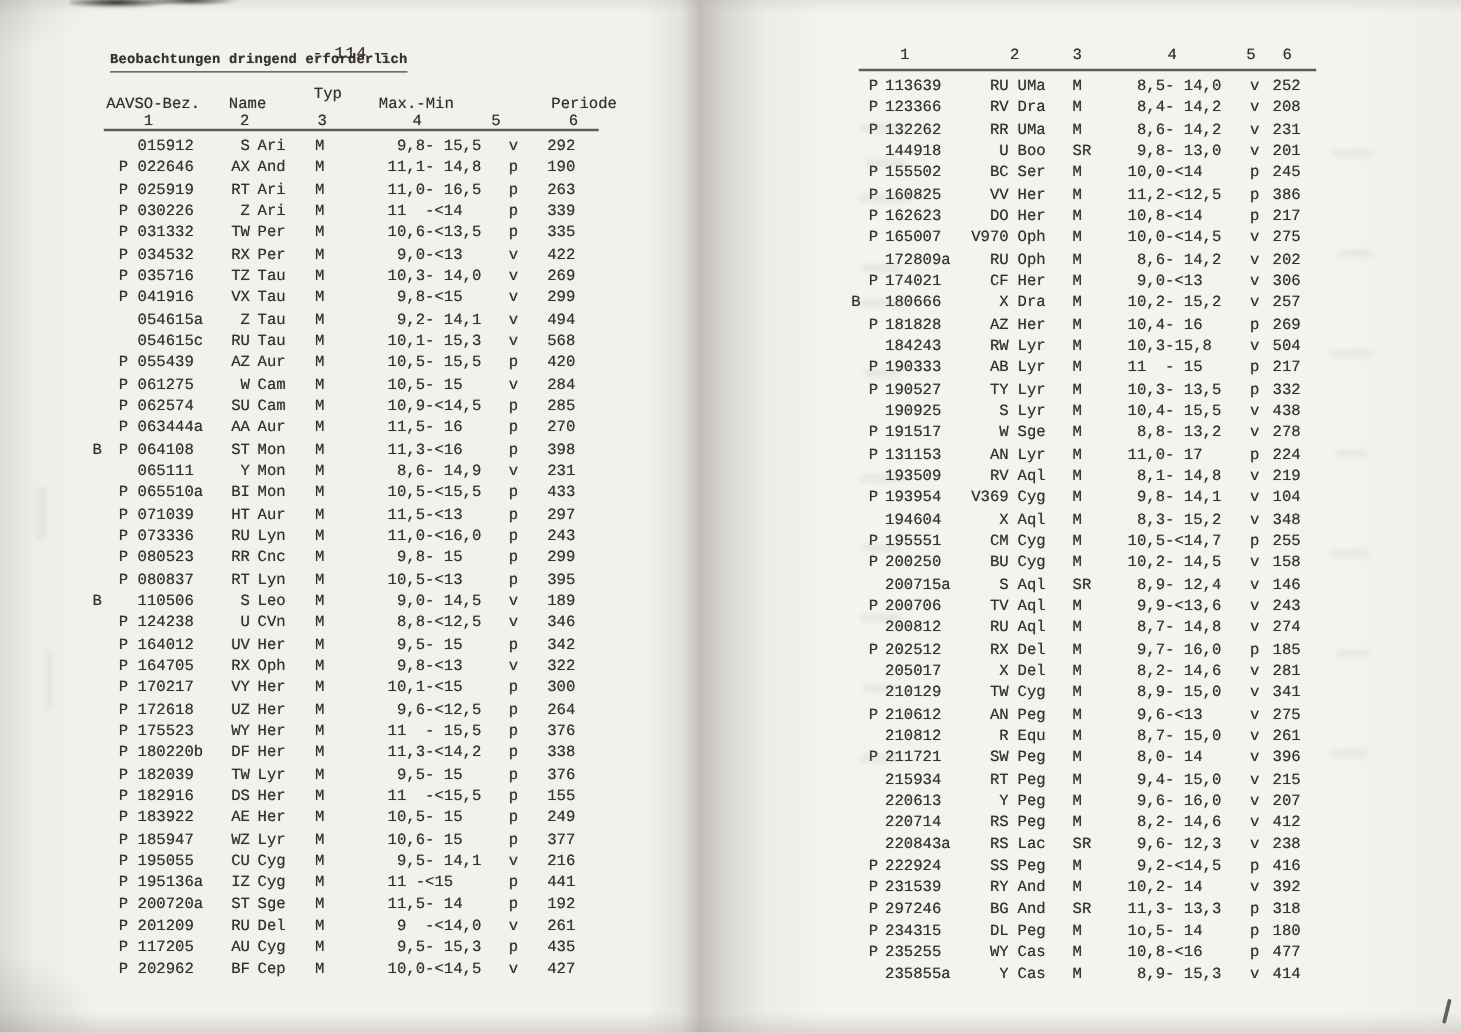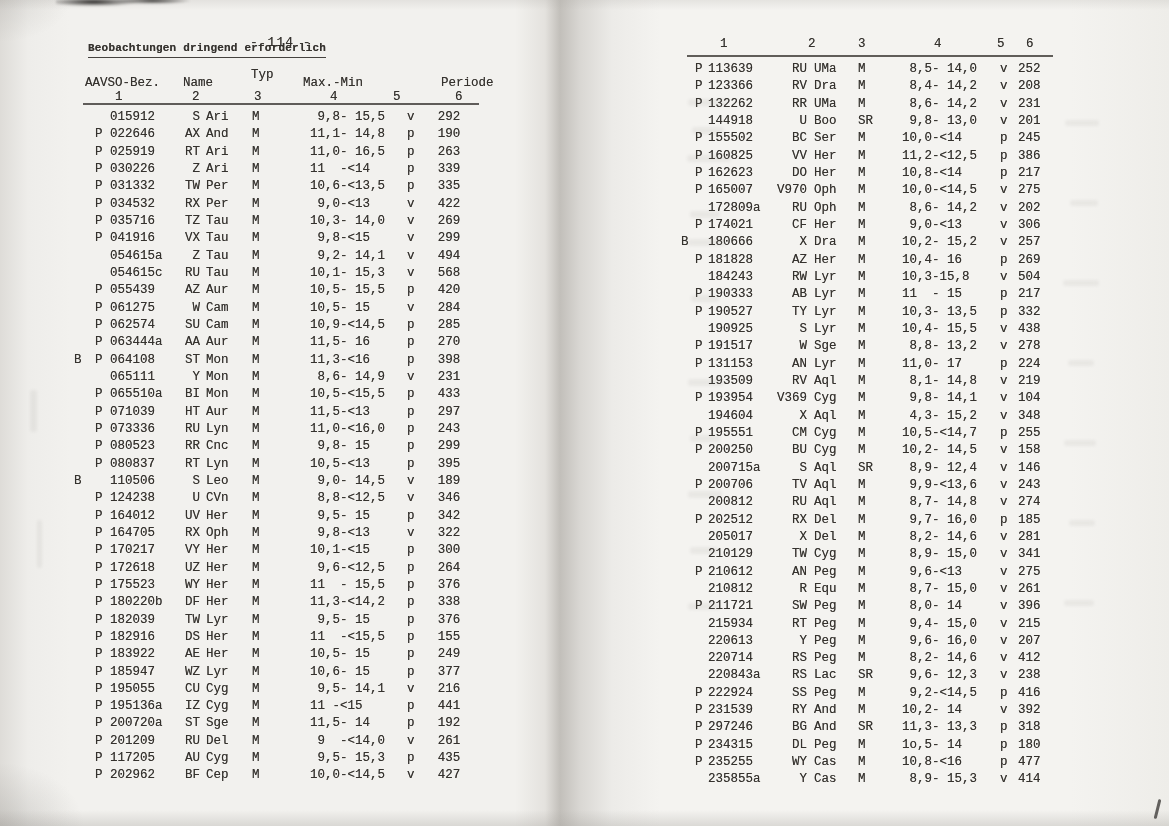--- a/index.html
+++ b/index.html
@@ -139,21 +139,21 @@
       <div class="row"><span class="cf">B</span><span class="cp"></span><span class="cid">180666</span><span class="ccode">X</span><span class="cconst">Dra</span><span class="ctyp">M</span><span class="cmm">10,2- 15,2</span><span class="cvp">v</span><span class="cper">257</span></div>
       <div class="row"><span class="cf"></span><span class="cp">P</span><span class="cid">181828</span><span class="ccode">AZ</span><span class="cconst">Her</span><span class="ctyp">M</span><span class="cmm">10,4- 16</span><span class="cvp">p</span><span class="cper">269</span></div>
       <div class="row"><span class="cf"></span><span class="cp"></span><span class="cid">184243</span><span class="ccode">RW</span><span class="cconst">Lyr</span><span class="ctyp">M</span><span class="cmm">10,3-15,8</span><span class="cvp">v</span><span class="cper">504</span></div>
       <div class="row"><span class="cf"></span><span class="cp">P</span><span class="cid">190333</span><span class="ccode">AB</span><span class="cconst">Lyr</span><span class="ctyp">M</span><span class="cmm">11  - 15</span><span class="cvp">p</span><span class="cper">217</span></div>
       <div class="row"><span class="cf"></span><span class="cp">P</span><span class="cid">190527</span><span class="ccode">TY</span><span class="cconst">Lyr</span><span class="ctyp">M</span><span class="cmm">10,3- 13,5</span><span class="cvp">p</span><span class="cper">332</span></div>
       <div class="row"><span class="cf"></span><span class="cp"></span><span class="cid">190925</span><span class="ccode">S</span><span class="cconst">Lyr</span><span class="ctyp">M</span><span class="cmm">10,4- 15,5</span><span class="cvp">v</span><span class="cper">438</span></div>
       <div class="row"><span class="cf"></span><span class="cp">P</span><span class="cid">191517</span><span class="ccode">W</span><span class="cconst">Sge</span><span class="ctyp">M</span><span class="cmm"> 8,8- 13,2</span><span class="cvp">v</span><span class="cper">278</span></div>
       <div class="row"><span class="cf"></span><span class="cp">P</span><span class="cid">131153</span><span class="ccode">AN</span><span class="cconst">Lyr</span><span class="ctyp">M</span><span class="cmm">11,0- 17</span><span class="cvp">p</span><span class="cper">224</span></div>
       <div class="row"><span class="cf"></span><span class="cp"></span><span class="cid">193509</span><span class="ccode">RV</span><span class="cconst">Aql</span><span class="ctyp">M</span><span class="cmm"> 8,1- 14,8</span><span class="cvp">v</span><span class="cper">219</span></div>
       <div class="row"><span class="cf"></span><span class="cp">P</span><span class="cid">193954</span><span class="ccode">V369</span><span class="cconst">Cyg</span><span class="ctyp">M</span><span class="cmm"> 9,8- 14,1</span><span class="cvp">v</span><span class="cper">104</span></div>
-      <div class="row"><span class="cf"></span><span class="cp"></span><span class="cid">194604</span><span class="ccode">X</span><span class="cconst">Aql</span><span class="ctyp">M</span><span class="cmm"> 4,3- 15,2</span><span class="cvp">v</span><span class="cper">348</span></div>
+      <div class="row"><span class="cf"></span><span class="cp"></span><span class="cid">194604</span><span class="ccode">X</span><span class="cconst">Aql</span><span class="ctyp">M</span><span class="cmm"> 8,3- 15,2</span><span class="cvp">v</span><span class="cper">348</span></div>
       <div class="row"><span class="cf"></span><span class="cp">P</span><span class="cid">195551</span><span class="ccode">CM</span><span class="cconst">Cyg</span><span class="ctyp">M</span><span class="cmm">10,5-&lt;14,7</span><span class="cvp">p</span><span class="cper">255</span></div>
       <div class="row"><span class="cf"></span><span class="cp">P</span><span class="cid">200250</span><span class="ccode">BU</span><span class="cconst">Cyg</span><span class="ctyp">M</span><span class="cmm">10,2- 14,5</span><span class="cvp">v</span><span class="cper">158</span></div>
       <div class="row"><span class="cf"></span><span class="cp"></span><span class="cid">200715a</span><span class="ccode">S</span><span class="cconst">Aql</span><span class="ctyp">SR</span><span class="cmm"> 8,9- 12,4</span><span class="cvp">v</span><span class="cper">146</span></div>
       <div class="row"><span class="cf"></span><span class="cp">P</span><span class="cid">200706</span><span class="ccode">TV</span><span class="cconst">Aql</span><span class="ctyp">M</span><span class="cmm"> 9,9-&lt;13,6</span><span class="cvp">v</span><span class="cper">243</span></div>
       <div class="row"><span class="cf"></span><span class="cp"></span><span class="cid">200812</span><span class="ccode">RU</span><span class="cconst">Aql</span><span class="ctyp">M</span><span class="cmm"> 8,7- 14,8</span><span class="cvp">v</span><span class="cper">274</span></div>
       <div class="row"><span class="cf"></span><span class="cp">P</span><span class="cid">202512</span><span class="ccode">RX</span><span class="cconst">Del</span><span class="ctyp">M</span><span class="cmm"> 9,7- 16,0</span><span class="cvp">p</span><span class="cper">185</span></div>
       <div class="row"><span class="cf"></span><span class="cp"></span><span class="cid">205017</span><span class="ccode">X</span><span class="cconst">Del</span><span class="ctyp">M</span><span class="cmm"> 8,2- 14,6</span><span class="cvp">v</span><span class="cper">281</span></div>
       <div class="row"><span class="cf"></span><span class="cp"></span><span class="cid">210129</span><span class="ccode">TW</span><span class="cconst">Cyg</span><span class="ctyp">M</span><span class="cmm"> 8,9- 15,0</span><span class="cvp">v</span><span class="cper">341</span></div>
       <div class="row"><span class="cf"></span><span class="cp">P</span><span class="cid">210612</span><span class="ccode">AN</span><span class="cconst">Peg</span><span class="ctyp">M</span><span class="cmm"> 9,6-&lt;13</span><span class="cvp">v</span><span class="cper">275</span></div>
       <div class="row"><span class="cf"></span><span class="cp"></span><span class="cid">210812</span><span class="ccode">R</span><span class="cconst">Equ</span><span class="ctyp">M</span><span class="cmm"> 8,7- 15,0</span><span class="cvp">v</span><span class="cper">261</span></div>

